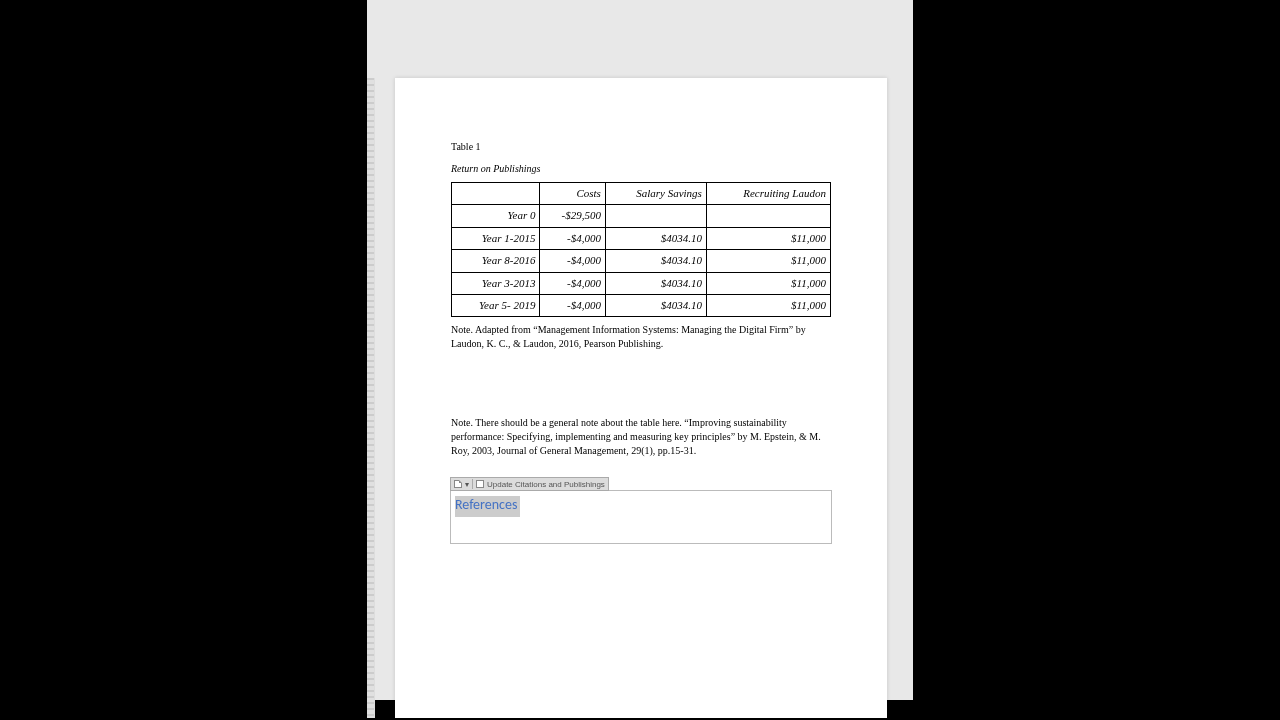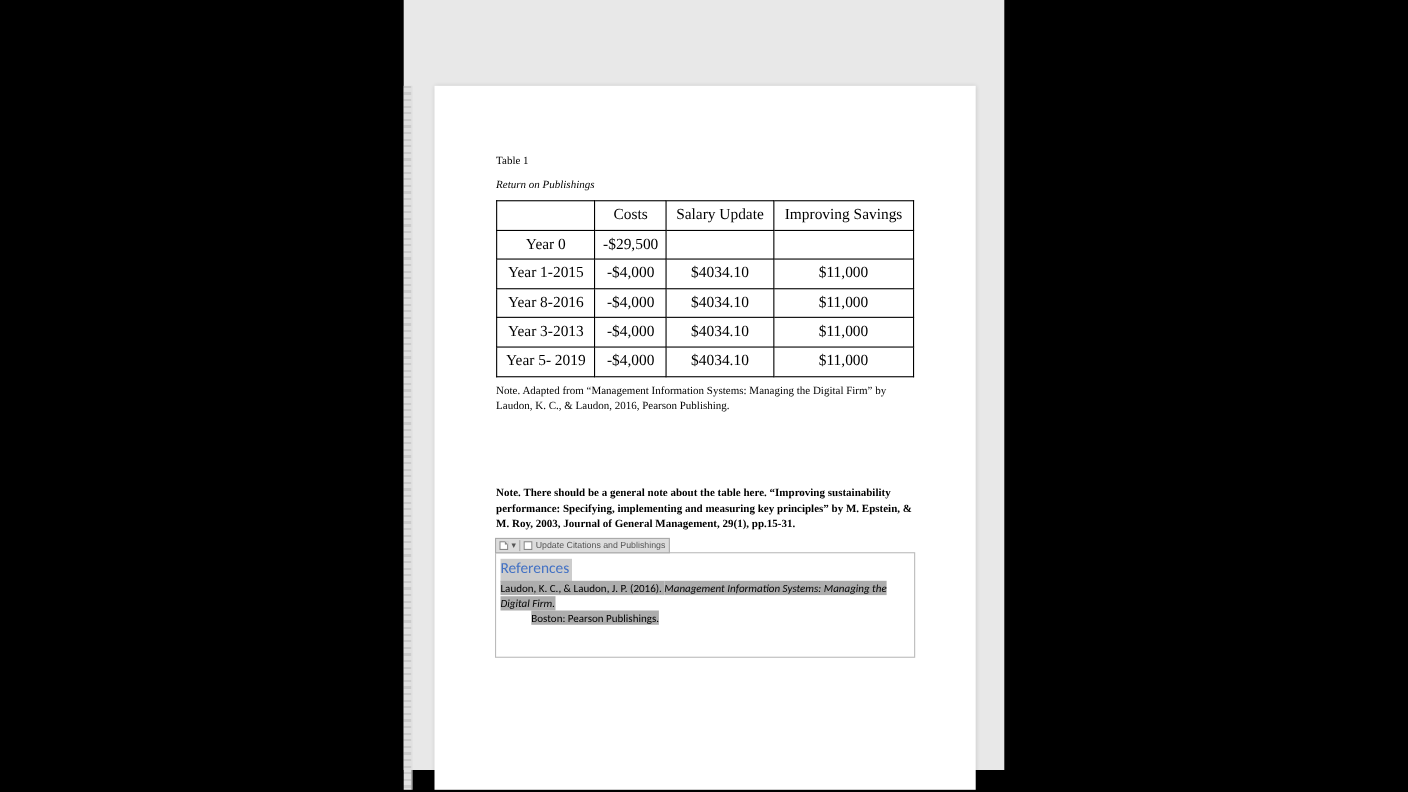--- a/index.html
+++ b/index.html
@@ -47,28 +47,29 @@
   .table-label { margin-bottom: 8px; }
   .table-title { font-style: italic; margin-bottom: 6px; }
   table.data {
     border-collapse: collapse;
     width: 100%;
     margin-bottom: 6px;
   }
   table.data td, table.data th {
     border: 1px solid #000;
     padding: 3px 4px;
-    font-size: 14px;
+    font-size: 11px;
     font-weight: normal;
-    text-align: center;
+    text-align: right;
     vertical-align: top;
+    font-style: italic;
   }
   table.data th { height: 16px; }
   .note1 { margin-bottom: 65px; }
-  .note2 { margin-bottom: 18px; font-weight: bold; }
+  .note2 { margin-bottom: 32px; }
   .field-wrap {
     border: 1px solid #bbb;
     background: #fff;
     position: relative;
     padding: 0;
     width: calc(100% + 2px);
     margin-left: -1px;
   }
   .field-toolbar {
     position: absolute;
@@ -143,22 +144,22 @@
   <div class="page">
 
     <div class="table-label">Table 1</div>
     <div class="table-title">Return on Publishings</div>
 
     <table class="data">
       <tbody>
           <tr>
         <th></th>
         <th>Costs</th>
-        <th>Salary Update</th>
-        <th>Improving Savings</th>
+        <th>Salary Savings</th>
+        <th>Recruiting Laudon</th>
       </tr>
       <tr>
         <td>Year 0</td>
         <td>-$29,500</td>
         <td></td>
         <td></td>
       </tr>
       <tr>
         <td>Year 1-2015</td>
         <td>-$4,000</td>
@@ -192,21 +193,17 @@
     <div class="field-wrap">
       <div class="field-toolbar">
         <span class="tb-icon-doc"></span>
         <span>▾</span>
         <span class="tb-sep"></span>
         <span class="tb-icon-ref"></span>
         <span>Update Citations and Publishings</span>
       </div>
       <div class="field-body">
         <span class="ref-heading">References</span>
-        <div class="ref-entry">
-          <span class="sel">Laudon, K. C., &amp; Laudon, J. P. (2016). </span><span class="sel-it">Management Information Systems: Managing the Digital Firm.</span><br>
-          <span class="row2"><span class="sel">Boston: Pearson Publishings.</span></span>
-        </div>
       </div>
     </div>
 
   </div>
 </div>
 
 </body></html>

